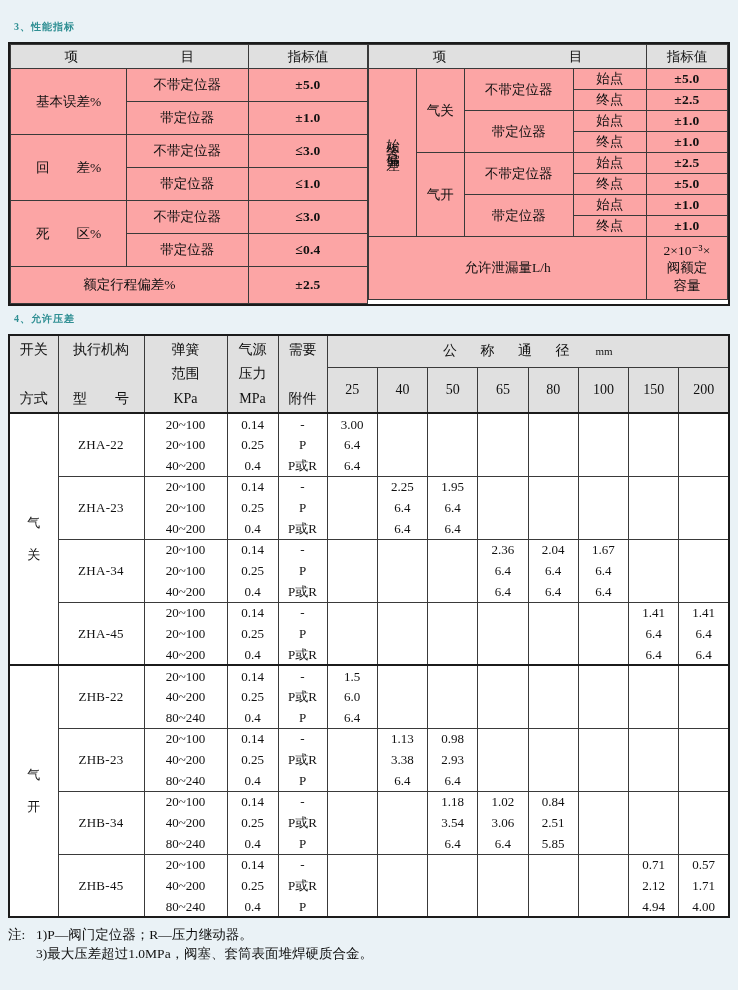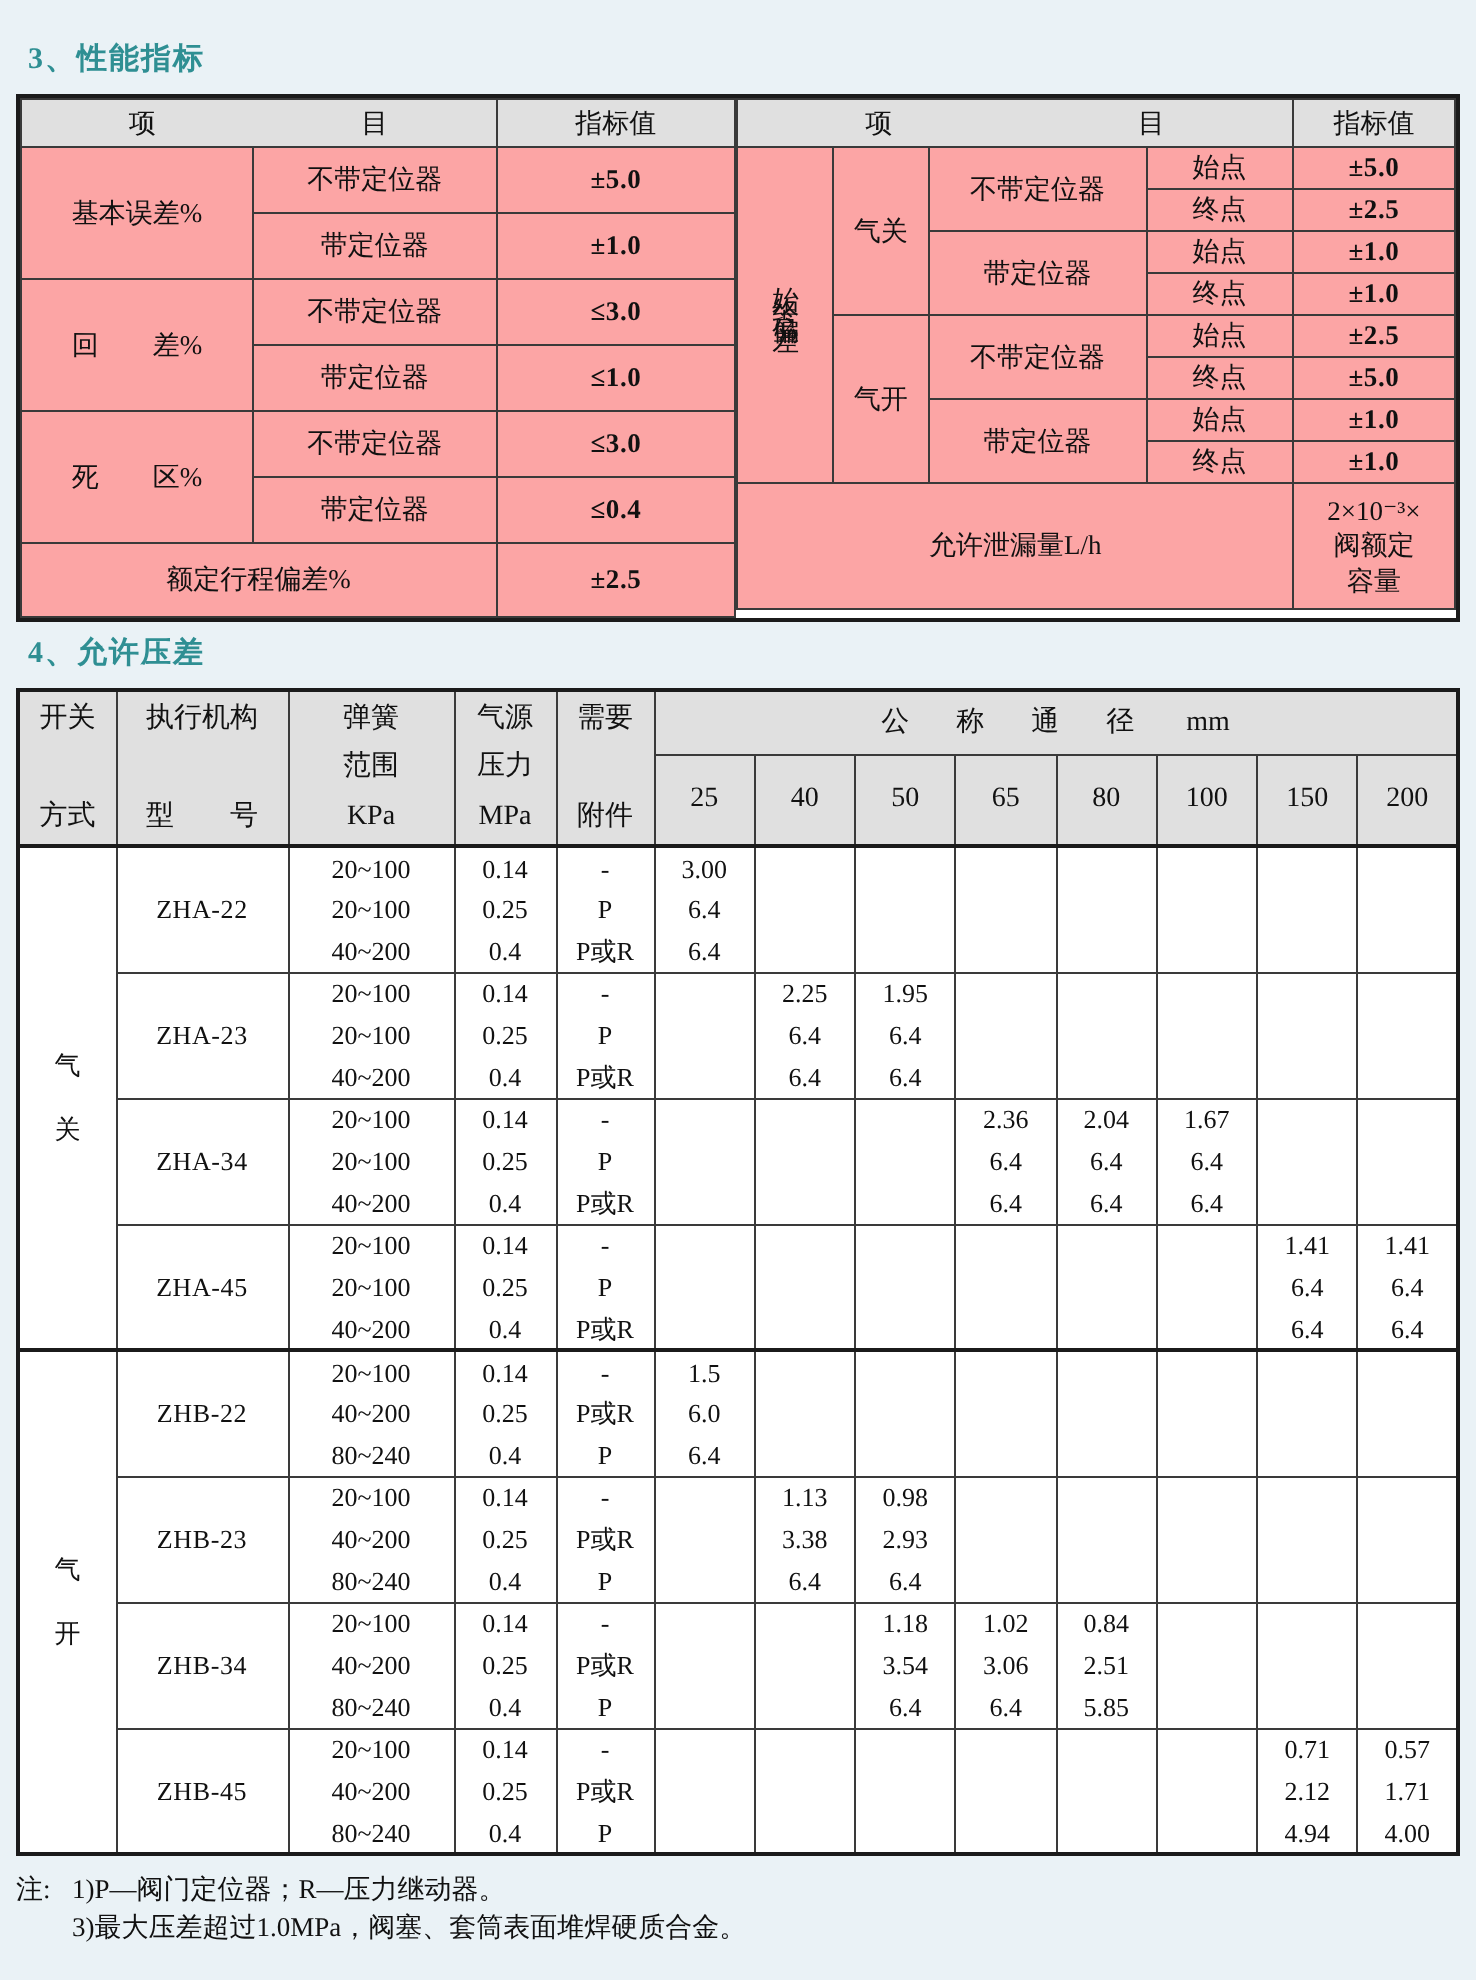--- a/index.html
+++ b/index.html
@@ -6,21 +6,21 @@
   * { box-sizing: border-box; }
   html,body { margin:0; padding:0; }
   body {
     width:738px; height:990px; overflow:hidden;
     background:var(--bg);
     font-family:"Liberation Serif","DejaVu Serif",serif;
     color:#111;
   }
   .page { padding:20px 8px 0 8px; }
   .sec-title {
-    color:var(--accent); font-size:15px; font-weight:bold;
+    color:var(--accent); font-size:10px; font-weight:bold;
     letter-spacing:1px; margin:0 0 8px 6px;
   }
   .sec-title.second { margin-top:6px; }
 
   
   .t1-wrap { display:flex; align-items:stretch; border:2px solid var(--heavy); background:#fff; }
   table.t1 { border-collapse:collapse; table-layout:fixed; height:256px; }
   .t1-left { width:49.9%; }
   .t1-right { width:50.1%; }
   .t1 td {
@@ -54,21 +54,21 @@
   .t2 thead th { background:var(--hdr); font-size:14px; }
   .t2 thead tr.gh { height:32px; }
   .t2 thead tr.sh { height:46px; }
   .t2 tbody tr { height:21px; }
   .t2 tbody td { font-size:13px; line-height:1.0; border-top:none; border-bottom:none; background:#fff; }
   .t2 tbody tr.blk-start td { border-top:1px solid var(--line); }
   .t2 tbody tr.sec-start td { border-top:2px solid var(--heavy); }
   .th-stack { display:flex; flex-direction:column; justify-content:space-between; height:70px; padding:3px 0; }
   .th-stack span { line-height:1.1; }
   .dia-title { letter-spacing:10px; }
-  .dia-unit { margin-left:16px; font-size:14px; }
+  .dia-unit { margin-left:16px; font-size:11px; }
   .mode-cell span { display:block; line-height:1.2; }
   .mode-cell span + span { margin-top:16px; }
   .model-cell { letter-spacing:0.3px; font-size:13.5px; }
 
   
   .notes { display:flex; margin-top:8px; font-size:13.5px; line-height:1.38; }
   .note-prefix { flex:none; width:28px; }
   .note-lines { flex:1; }
 </style>
 </head>

